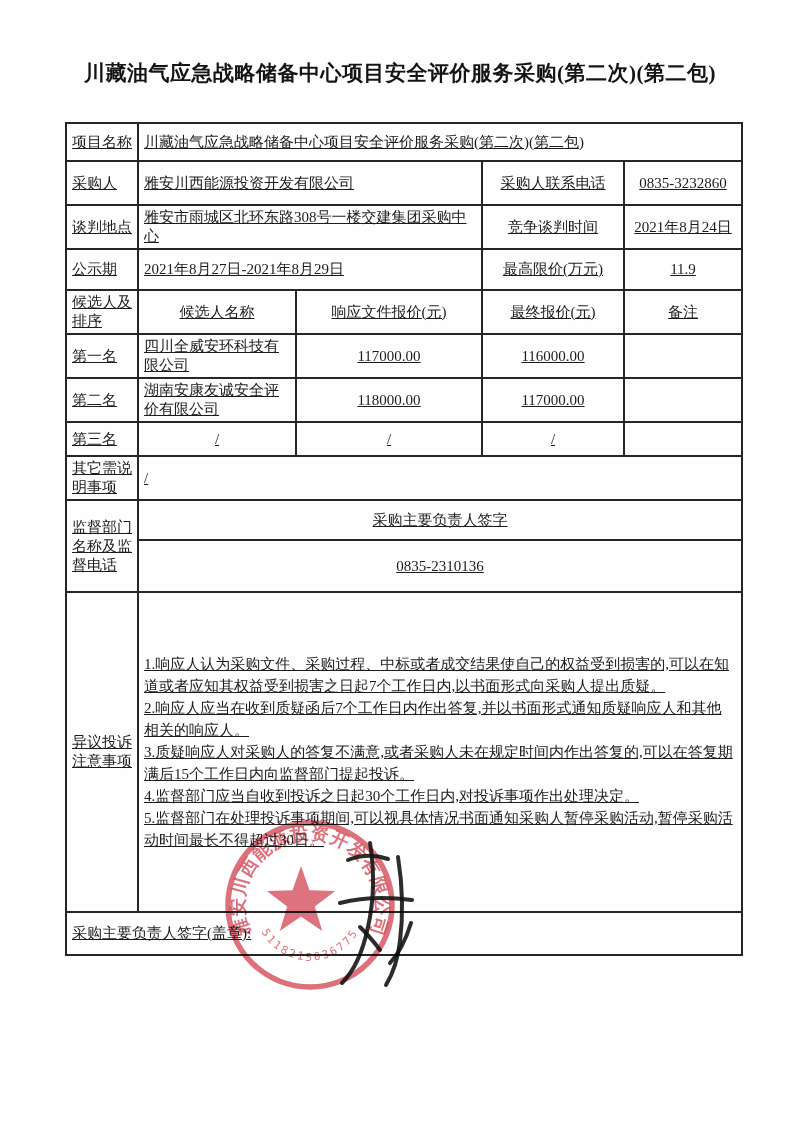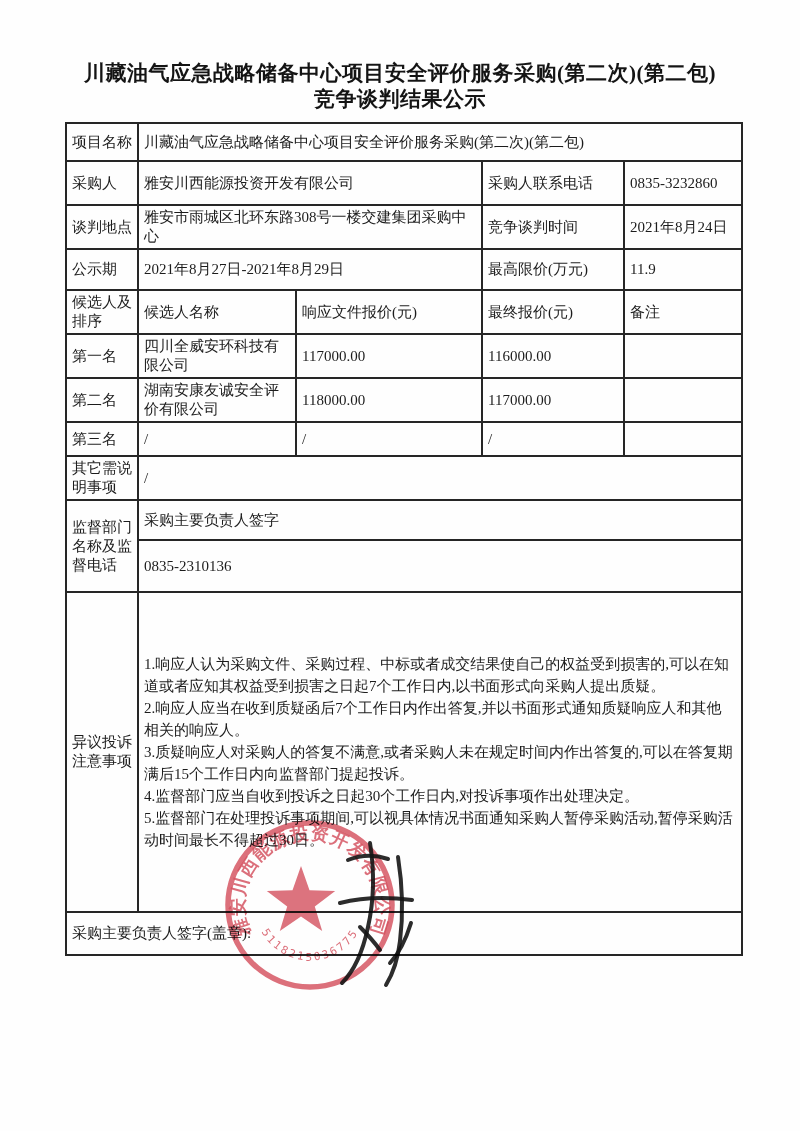--- a/index.html
+++ b/index.html
@@ -28,25 +28,26 @@
     border-collapse:collapse;
     table-layout:fixed;
   }
   table.doc td {
     border:2px solid #262626;
     font-size:15px;
     padding:2px 5px;
     vertical-align:middle;
     word-break:break-all;
     line-height:19px;
+    text-decoration:underline;
   }
   td.lbl { text-align:left; padding-left:4px; }
   td.lbl-c { padding:2px 3px; }
   td.left { text-align:left; padding-left:7px; }
-  td.center { }
+  td.center { text-align:center; }
   tr.r1 td { height:38px; }
   tr.r2 td { height:44px; }
   tr.r3 td { height:42px; }
   tr.r4 td { height:41px; }
   tr.r5 td { height:36px; }
   tr.r6 td { height:44px; }
   tr.r7 td { height:44px; }
   tr.r8 td { height:34px;margin-left:32px; }
   tr.r9 td { height:42px; }
   tr.r10 td { height:40px; }
@@ -88,21 +89,20 @@
     opacity:.9;
   }
 </style>
 </head>
 <body>
 
 <div class="page">
 
   <div class="title">
     <div>川藏油气应急战略储备中心项目安全评价服务采购(第二次)(第二包)</div>
-    <div>竞争谈判结果公示</div>
   </div>
 
   <table class="doc">
     <colgroup>
       <col style="width:72px">
         <col style="width:158px">
         <col style="width:186px">
         <col style="width:142px">
         <col style="width:118px">
     </colgroup>

